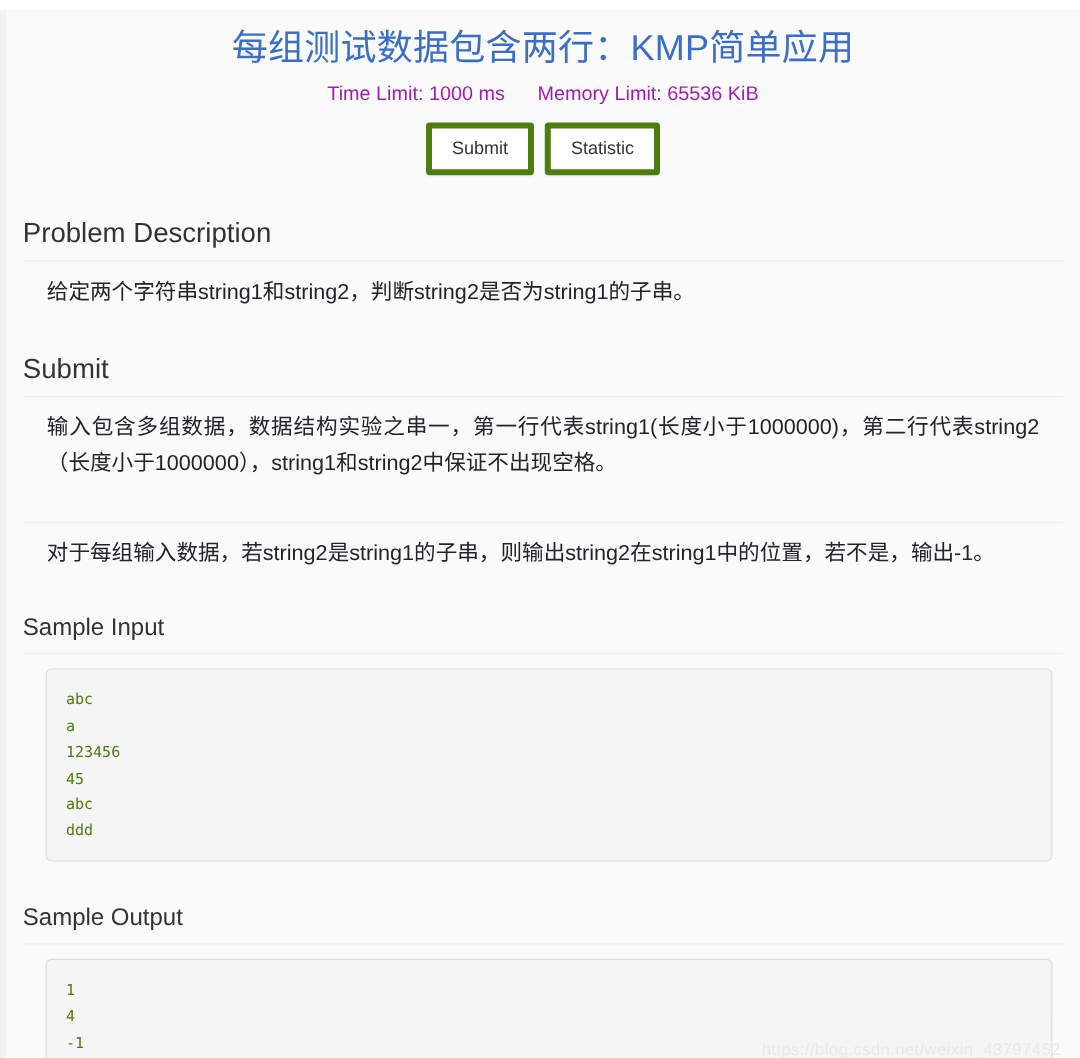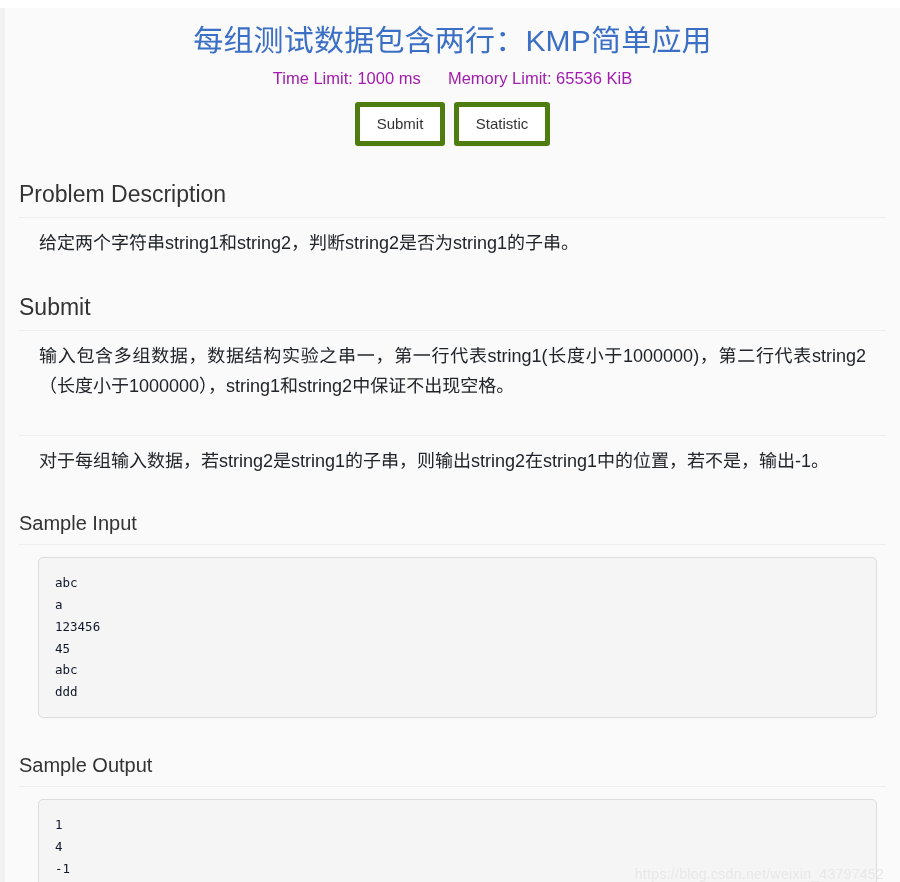--- a/index.html
+++ b/index.html
@@ -111,21 +111,21 @@
   }
   pre.code-block {
     margin: 0;
     background: #f5f5f5;
     border: 1px solid #dddddd;
     border-radius: 5px;
     padding: 14px 16px;
     font-family: "DejaVu Sans Mono", "Liberation Mono", monospace;
     font-size: 12.5px;
     line-height: 1.75;
-    color: #0f172a;
+    color: #4d7c0f;
     white-space: pre;
     overflow: hidden;
     min-height: 126px;
     box-sizing: border-box;
   }
   .section--sample .section-title { font-size: 20px; }
 
   
   .watermark {
     position: absolute;

